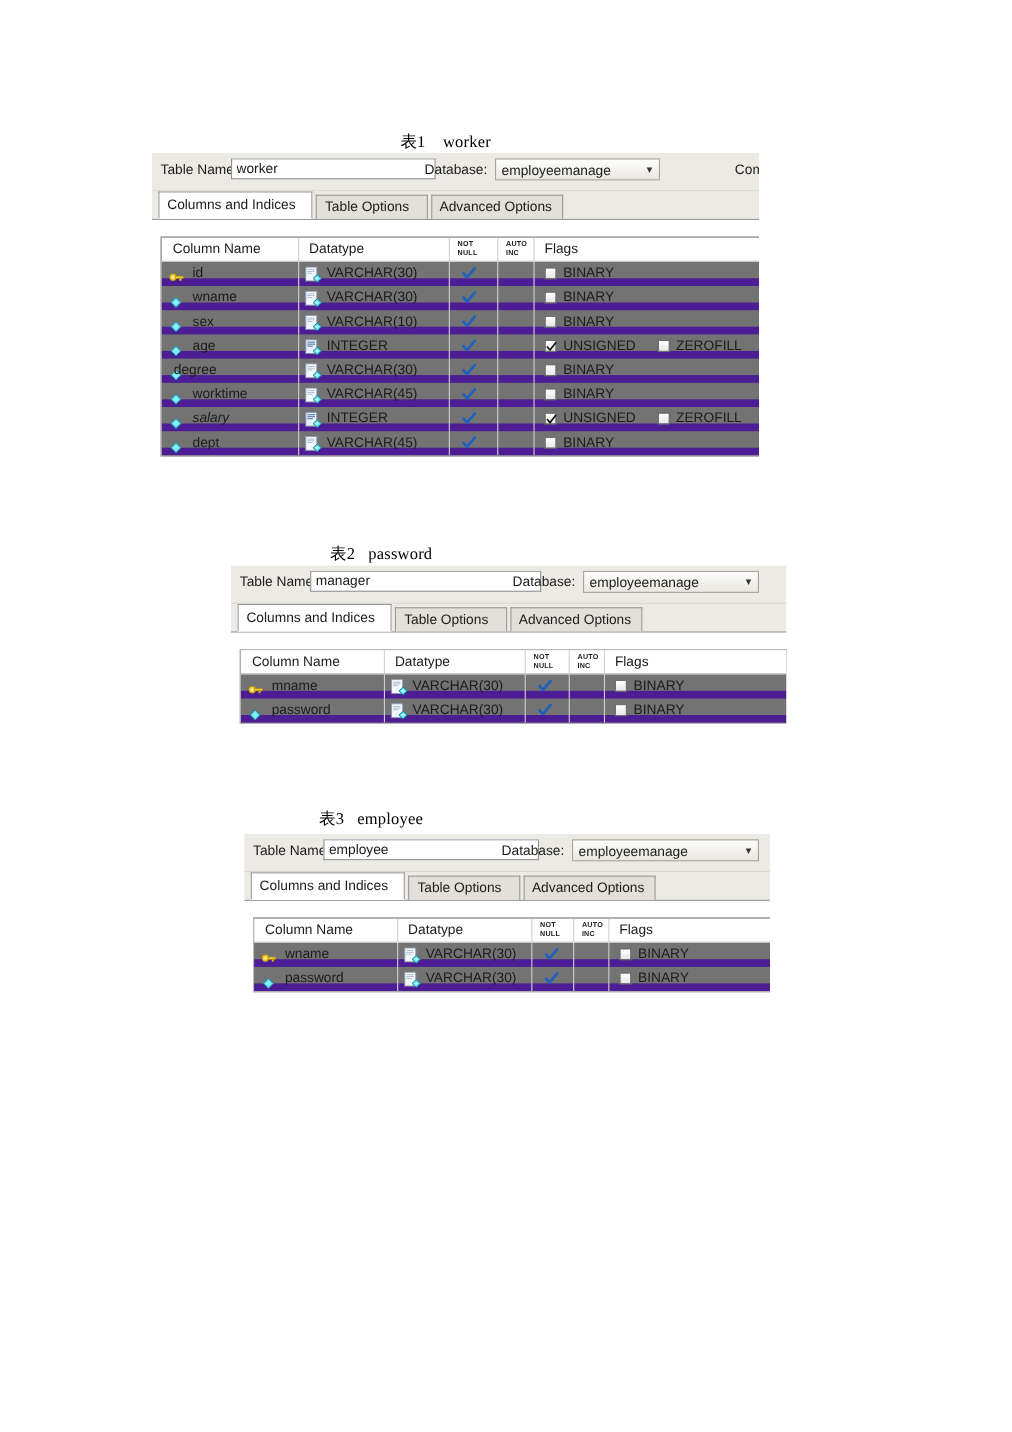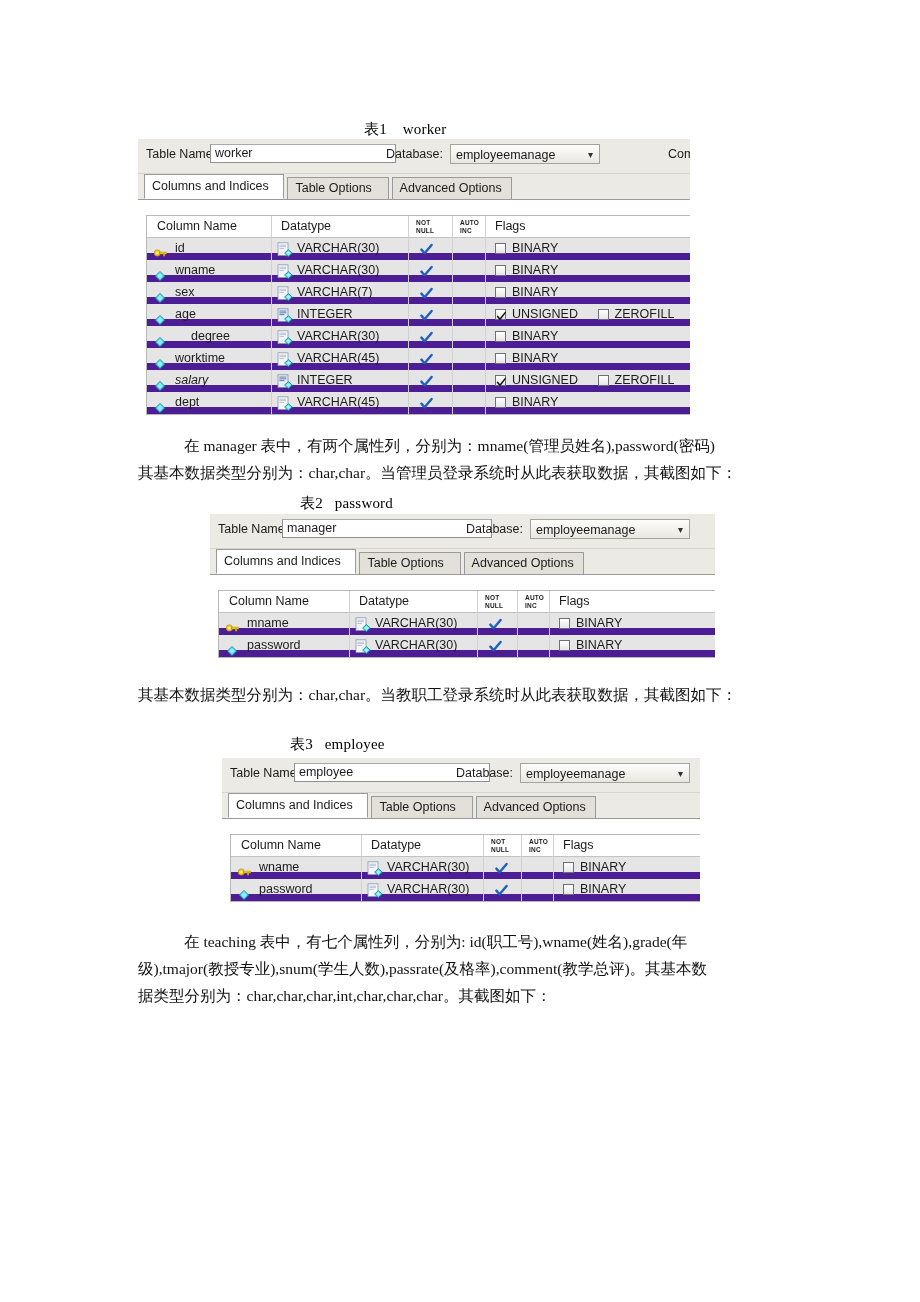--- a/index.html
+++ b/index.html
@@ -106,21 +106,21 @@
   .tab.active{
     background:#ffffff;
     height:25px;
     line-height:23px;
     border-bottom:1px solid #ffffff;
     z-index:3;
   }
 
   .grid{
     position:absolute;
-    background:#e5e5e5;
+    background:#737373;
     border:1px solid #b8b8b8;
     border-right:none;
     box-sizing:border-box;
     overflow:hidden;
   }
   .grow{
     position:relative;
     height:22px;
     border-bottom:7px solid #4c1d95;
     box-sizing:border-box;
@@ -287,21 +287,21 @@
             <span class="dt-icon"><svg viewBox="0 0 16 15" width="16" height="15">
                 <polygon points="1,0.8 8.2,0.8 11,3.5 11,13.4 1,13.4" fill="none"></polygon>
                 <rect x="1" y="0.8" width="10" height="12.6" fill="#f3f6fb" stroke="#8c9bb0" stroke-width="0.8"></rect>
                 <rect x="2.4" y="2.8" width="6.6" height="0.7" fill="#9fb0c6"></rect>
                 <rect x="2.4" y="4.4" width="6.6" height="0.7" fill="#9fb0c6"></rect>
                 <rect x="2.4" y="6.0" width="4.6" height="0.7" fill="#9fb0c6"></rect>
                 <polygon points="11.4,7.6 15.2,11.1 11.4,14.6 7.6,11.1" fill="#54dce8" stroke="#1d8f9c" stroke-width="0.9"></polygon>
                 <polygon points="11.4,9.3 13.6,11.1 11.4,12.9 9.2,11.1" fill="#b2f2f8"></polygon>
               </svg></span>
           </span>
-          <div class="cell" style="left:150px;">VARCHAR(7)</div>
+          <div class="cell" style="left:150px;">VARCHAR(10)</div>
           <span class="check" style="left:273px;"><svg viewBox="0 0 13 13" width="13" height="13">
               <path d="M1.4 6.6 L4.6 10.2 L11.6 1.9" stroke="#1f5fbf" stroke-width="2.4" fill="none" stroke-linecap="round" stroke-linejoin="round"></path>
             </svg></span>
           <span class="cbox" style="left:348px;"></span>
           <div class="cell" style="left:365px;">BINARY</div>
         </div>
         <div class="grow">
           <div class="vsep" style="left:124px;"></div>
           <div class="vsep" style="left:261px;"></div>
           <div class="vsep" style="left:305px;"></div>
@@ -341,21 +341,21 @@
           <div class="vsep" style="left:124px;"></div>
           <div class="vsep" style="left:261px;"></div>
           <div class="vsep" style="left:305px;"></div>
           <div class="vsep" style="left:338px;"></div>
           <span class="ico" style="left:6px;">
             <span class="dia-icon"><svg viewBox="0 0 10 10" width="10" height="10">
                 <polygon points="5,0.4 9.6,5 5,9.6 0.4,5" fill="#54dce8" stroke="#1d8f9c" stroke-width="0.9"></polygon>
                 <polygon points="5,2.1 7.9,5 5,7.9 2.1,5" fill="#9cf0f7" opacity="0.85"></polygon>
               </svg></span>
           </span>
-          <div class="cell" style="left:44px;">degree</div>
+          <div class="cell" style="left:11px;">degree</div>
           <span class="ico" style="left:130px;">
             <span class="dt-icon"><svg viewBox="0 0 16 15" width="16" height="15">
                 <polygon points="1,0.8 8.2,0.8 11,3.5 11,13.4 1,13.4" fill="none"></polygon>
                 <rect x="1" y="0.8" width="10" height="12.6" fill="#f3f6fb" stroke="#8c9bb0" stroke-width="0.8"></rect>
                 <rect x="2.4" y="2.8" width="6.6" height="0.7" fill="#9fb0c6"></rect>
                 <rect x="2.4" y="4.4" width="6.6" height="0.7" fill="#9fb0c6"></rect>
                 <rect x="2.4" y="6.0" width="4.6" height="0.7" fill="#9fb0c6"></rect>
                 <polygon points="11.4,7.6 15.2,11.1 11.4,14.6 7.6,11.1" fill="#54dce8" stroke="#1d8f9c" stroke-width="0.9"></polygon>
                 <polygon points="11.4,9.3 13.6,11.1 11.4,12.9 9.2,11.1" fill="#b2f2f8"></polygon>
               </svg></span>
@@ -641,28 +641,18 @@
           <div class="cell" style="left:156px;">VARCHAR(30)</div>
           <span class="check" style="left:264px;"><svg viewBox="0 0 13 13" width="13" height="13">
               <path d="M1.4 6.6 L4.6 10.2 L11.6 1.9" stroke="#1f5fbf" stroke-width="2.4" fill="none" stroke-linecap="round" stroke-linejoin="round"></path>
             </svg></span>
           <span class="cbox" style="left:332px;"></span>
           <div class="cell" style="left:349px;">BINARY</div>
         </div>
       </div>
     </div>
 
-  <div class="para" style="position:absolute;left:138px;top:432px;width:665px;">
-    <div><span class="ind"></span><span>在 manager 表中，有两个属性列，分别为：mname(管理员姓名),password(密码)</span></div>
-    <div><span>其基本数据类型分别为：char,char。当管理员登录系统时从此表获取数据，其截图如下：</span></div>
+
+  <div class="para" style="position:absolute;left:138px;top:681px;width:665px;">
   </div>
 
-  <div class="para" style="position:absolute;left:138px;top:681px;width:665px;">
-    <div><span>其基本数据类型分别为：char,char。当教职工登录系统时从此表获取数据，其截图如下：</span></div>
-  </div>
-
-  <div class="para" style="position:absolute;left:138px;top:928px;width:665px;">
-    <div><span class="ind"></span><span>在 teaching 表中，有七个属性列，分别为: id(职工号),wname(姓名),grade(年</span></div>
-    <div><span>级),tmajor(教授专业),snum(学生人数),passrate(及格率),comment(教学总评)。其基本数</span></div>
-    <div><span>据类型分别为：char,char,char,int,char,char,char。其截图如下：</span></div>
-  </div>
 
 </div>
 
 </body></html>

